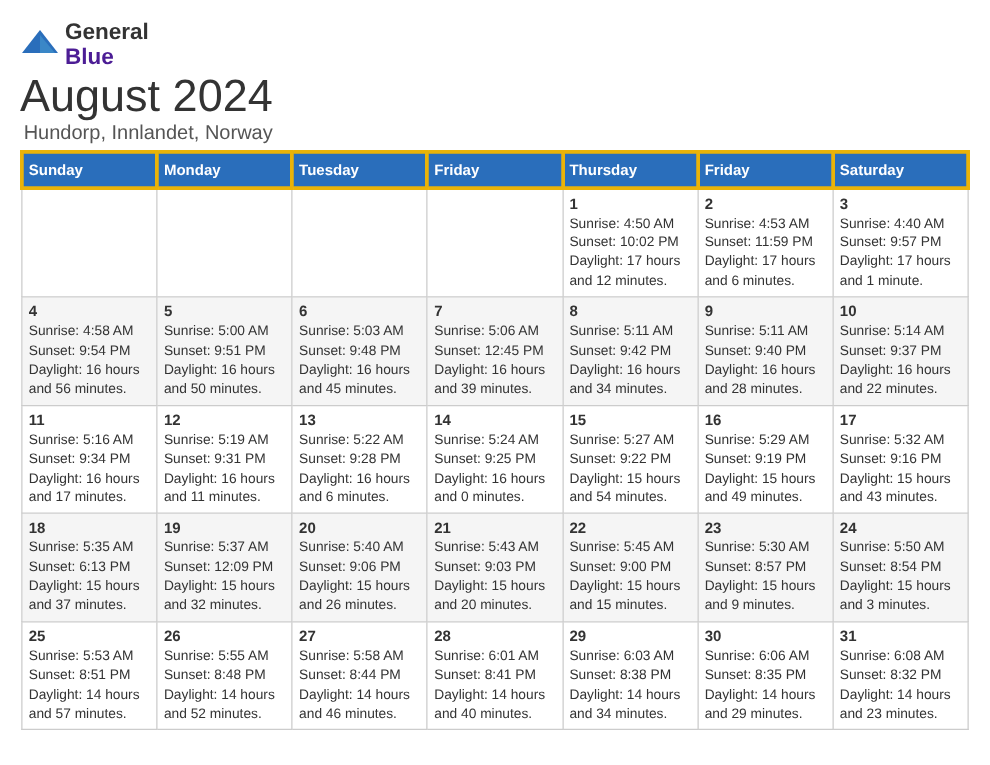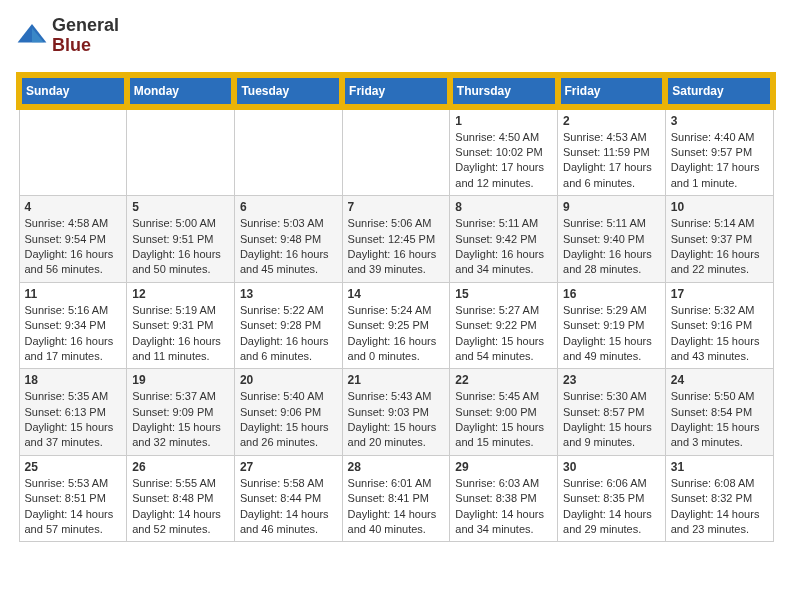--- a/index.html
+++ b/index.html
@@ -7,35 +7,35 @@
       font-family: Arial, sans-serif;
       background: #fff;
       width: 792px;
       min-height: 612px;
       padding: 16px;
     }
     .header {
       display: flex;
       justify-content: space-between;
       align-items: flex-start;
-      margin-bottom: 16px;
+      margin-bottom: 4px;
       flex-direction: column;
     }
     .logo {
       display: flex;
       align-items: center;
       gap: 4px;
     }
     .logo-text {
       font-size: 18px;
       font-weight: bold;
       line-height: 1.1;
     }
     .logo-general { color: #333; }
-    .logo-blue { color: #7f1d1d; }
+    .logo-blue { color: #4c1d95; }
     .logo-icon {
       width: 32px;
       height: 32px;
     }
     .title-block { text-align: right; }
     .month-year {
       font-size: 36px;
       color: #333;
       font-weight: normal;
     }
@@ -47,21 +47,21 @@
       width: 100%;
       border-collapse: collapse;
     }
     th {
       background-color: #2a6ebb;
       color: white;
       font-size: 12px;
       font-weight: bold;
       padding: 6px 4px;
       text-align: left;
-      border: 6px solid #eab308;
+      border: 3px solid #eab308;
     }
     td {
       border: 1px solid #ccc;
       vertical-align: top;
       padding: 4px 5px;
       font-size: 10.5px;
       color: #333;
       width: calc(100% / 7);
       min-height: 80px;
       height: 85px;
@@ -89,20 +89,22 @@
     <svg class="logo-icon" viewBox="0 0 40 40">
       <polygon points="20,5 38,28 2,28" fill="#2a6ebb"></polygon>
       <polygon points="20,10 35,28 20,28" fill="#4a9fd4" opacity="0.5"></polygon>
     </svg>
     <div class="logo-text">
       <span class="logo-general">General</span><br>
       <span class="logo-blue">Blue</span>
     </div>
   </div>
   <div class="title-block">
+    <div class="month-year">August 2024</div>
+    <div class="location">Hundorp, Innlandet, Norway</div>
   </div>
 </div>
 
 <table>
   <thead>
     <tr>
     <th>Sunday</th>
         <th>Monday</th>
         <th>Tuesday</th>
         <th>Friday</th>
@@ -245,21 +247,21 @@
         <td>
           <span class="day-num">18</span>
           <div class="day-info">Sunrise: 5:35 AM
 Sunset: 6:13 PM
 Daylight: 15 hours
 and 37 minutes.</div>
         </td>
         <td>
           <span class="day-num">19</span>
           <div class="day-info">Sunrise: 5:37 AM
-Sunset: 9:09 PM
+Sunset: 12:09 PM
 Daylight: 15 hours
 and 32 minutes.</div>
         </td>
         <td>
           <span class="day-num">20</span>
           <div class="day-info">Sunrise: 5:40 AM
 Sunset: 9:06 PM
 Daylight: 15 hours
 and 26 minutes.</div>
         </td>

